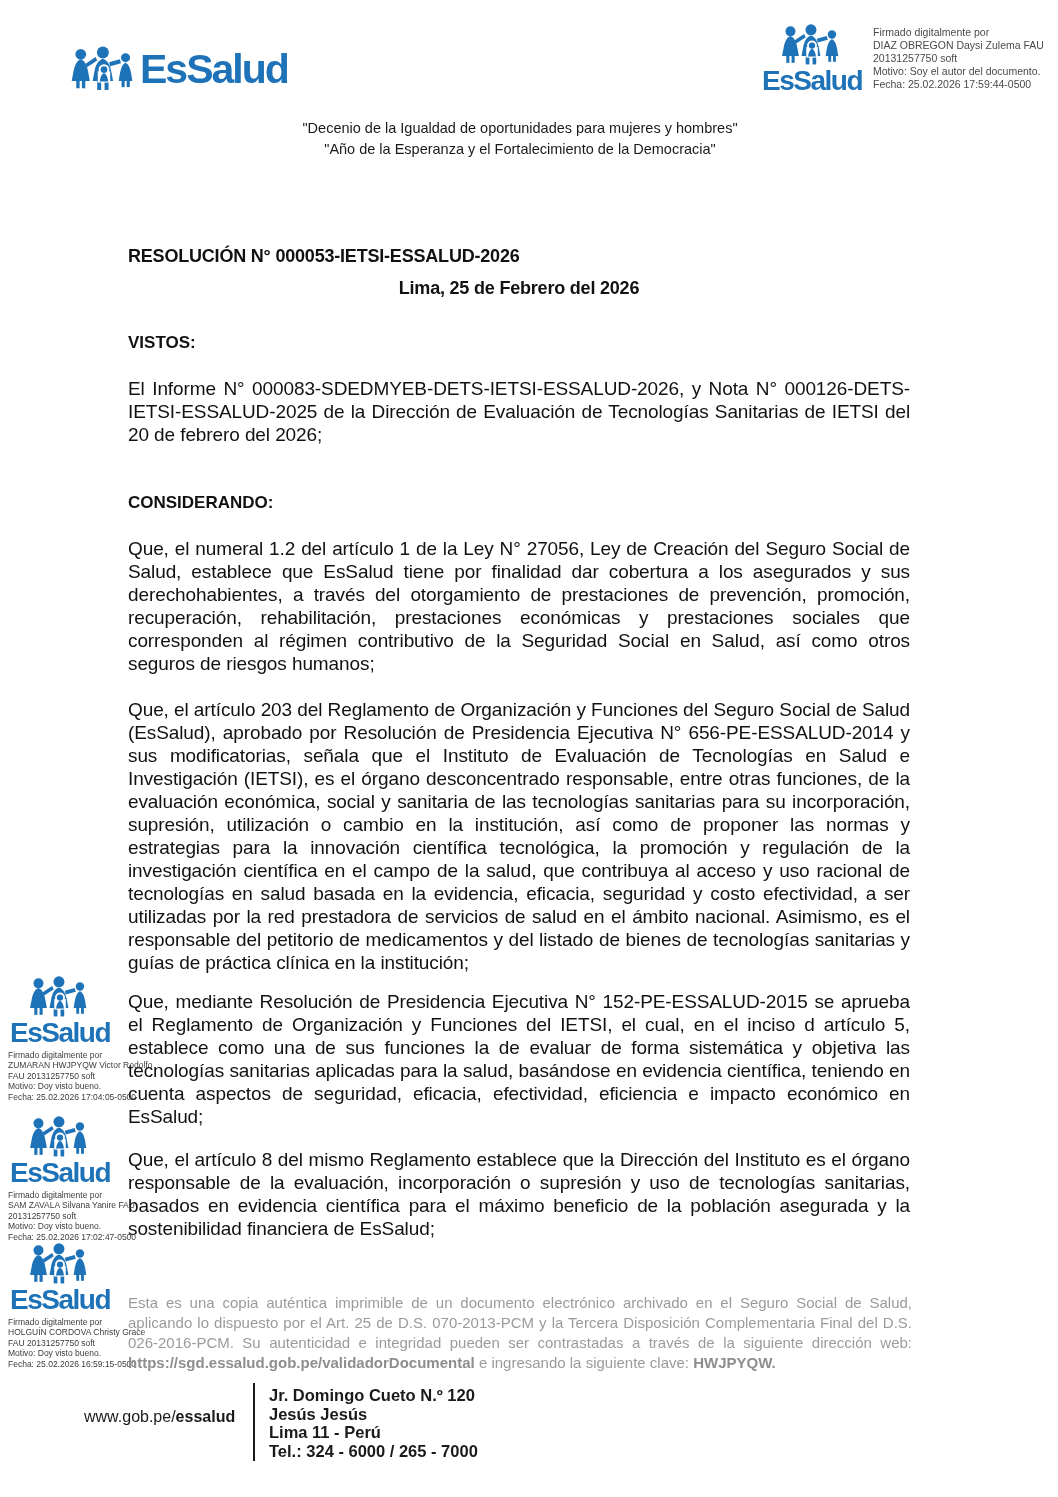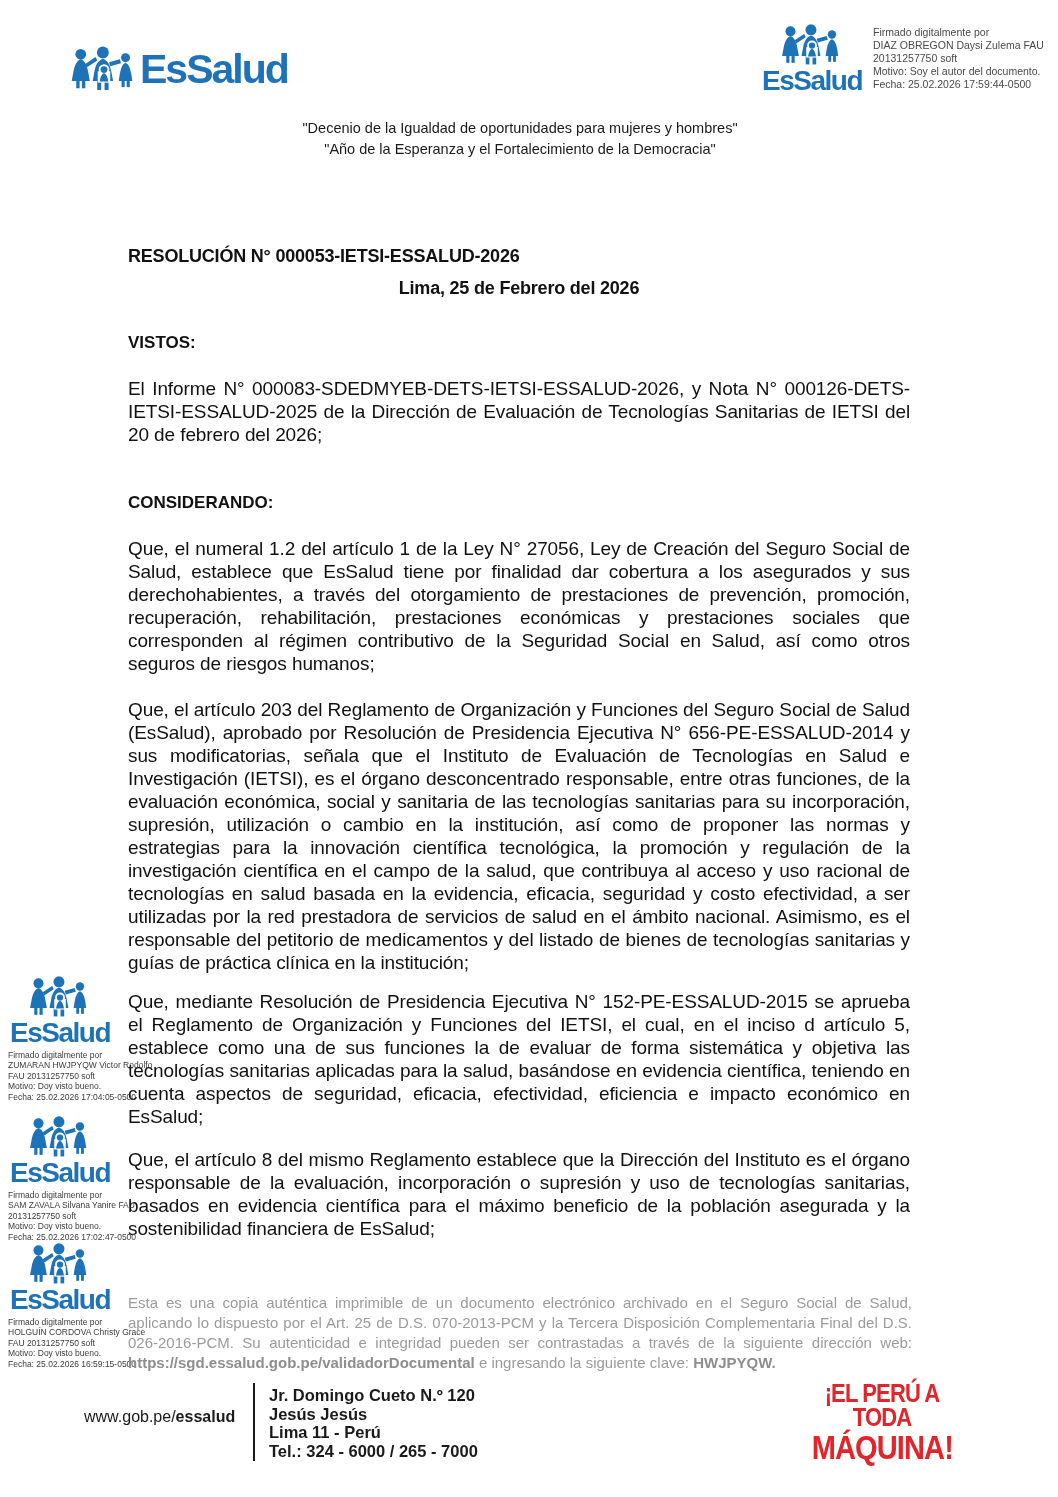--- a/index.html
+++ b/index.html
@@ -169,18 +169,14 @@
   <div class="footer-site">
     <span>www.gob.pe/</span><b>essalud</b>
   </div>
   <div class="footer-divider"></div>
   <div class="footer-address">
     <div>Jr. Domingo Cueto N.º 120</div>
     <div>Jesús Jesús</div>
     <div>Lima 11 - Perú</div>
     <div>Tel.: 324 - 6000 / 265 - 7000</div>
   </div>
-  <div class="slogan">
-    <span class="l1">¡EL PERÚ A TODA</span><br>
-    <span class="l2">MÁQUINA!</span>
-  </div>
 
 </div>
 
 </body></html>

